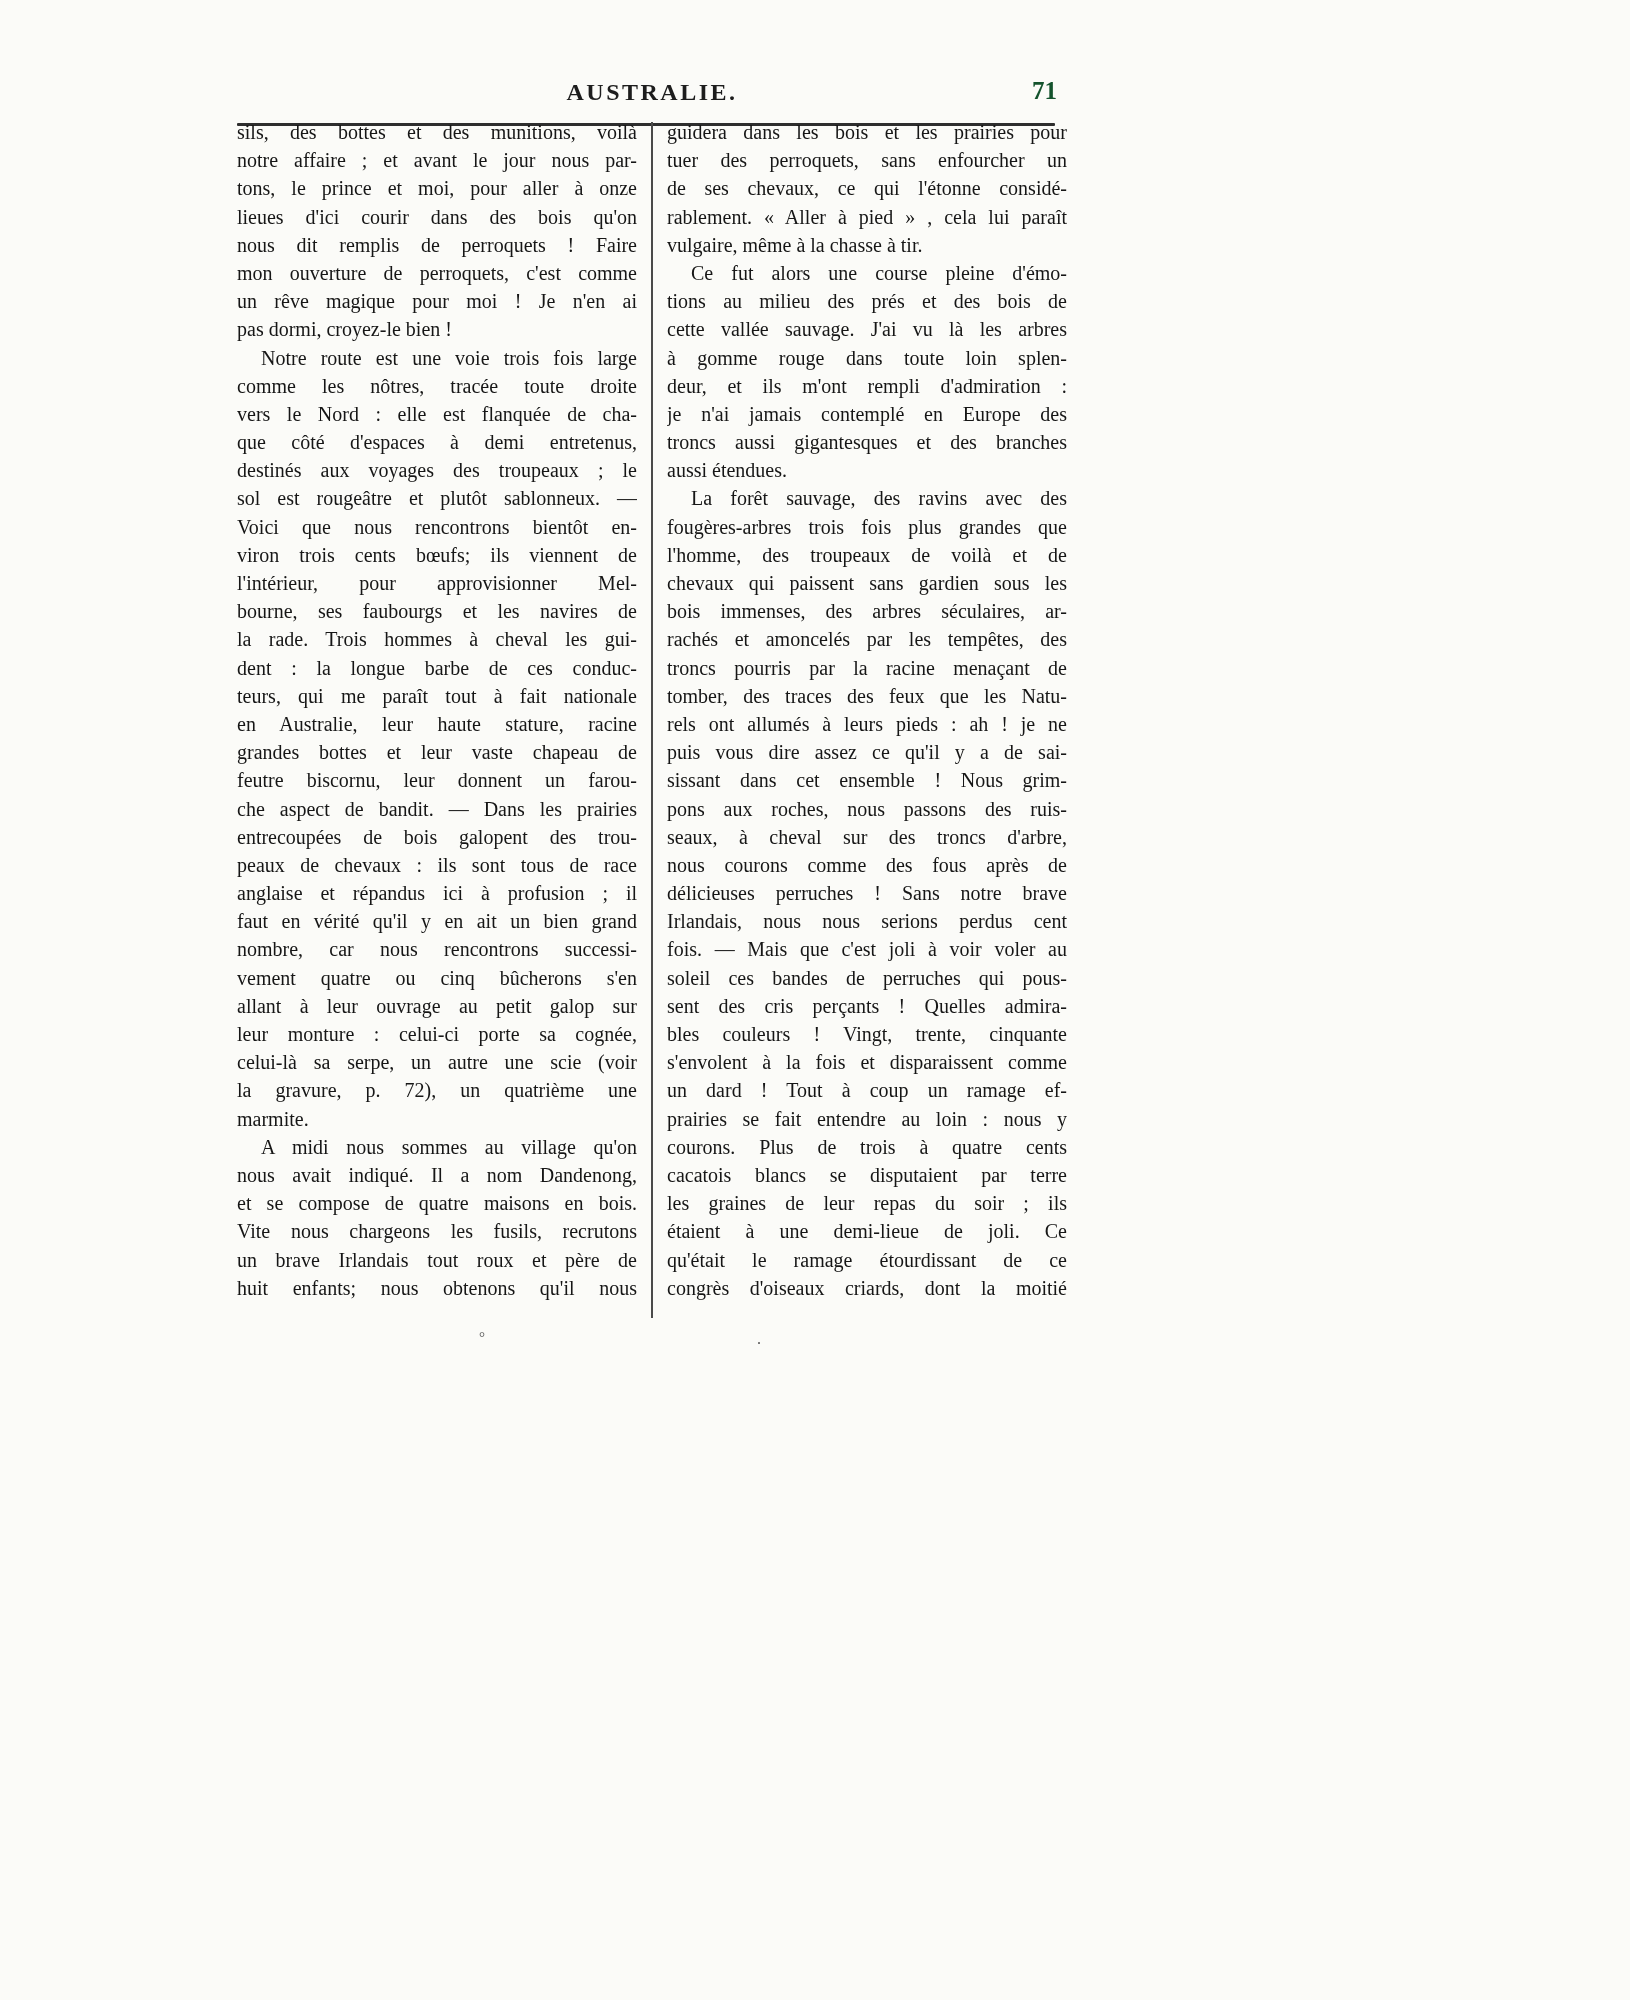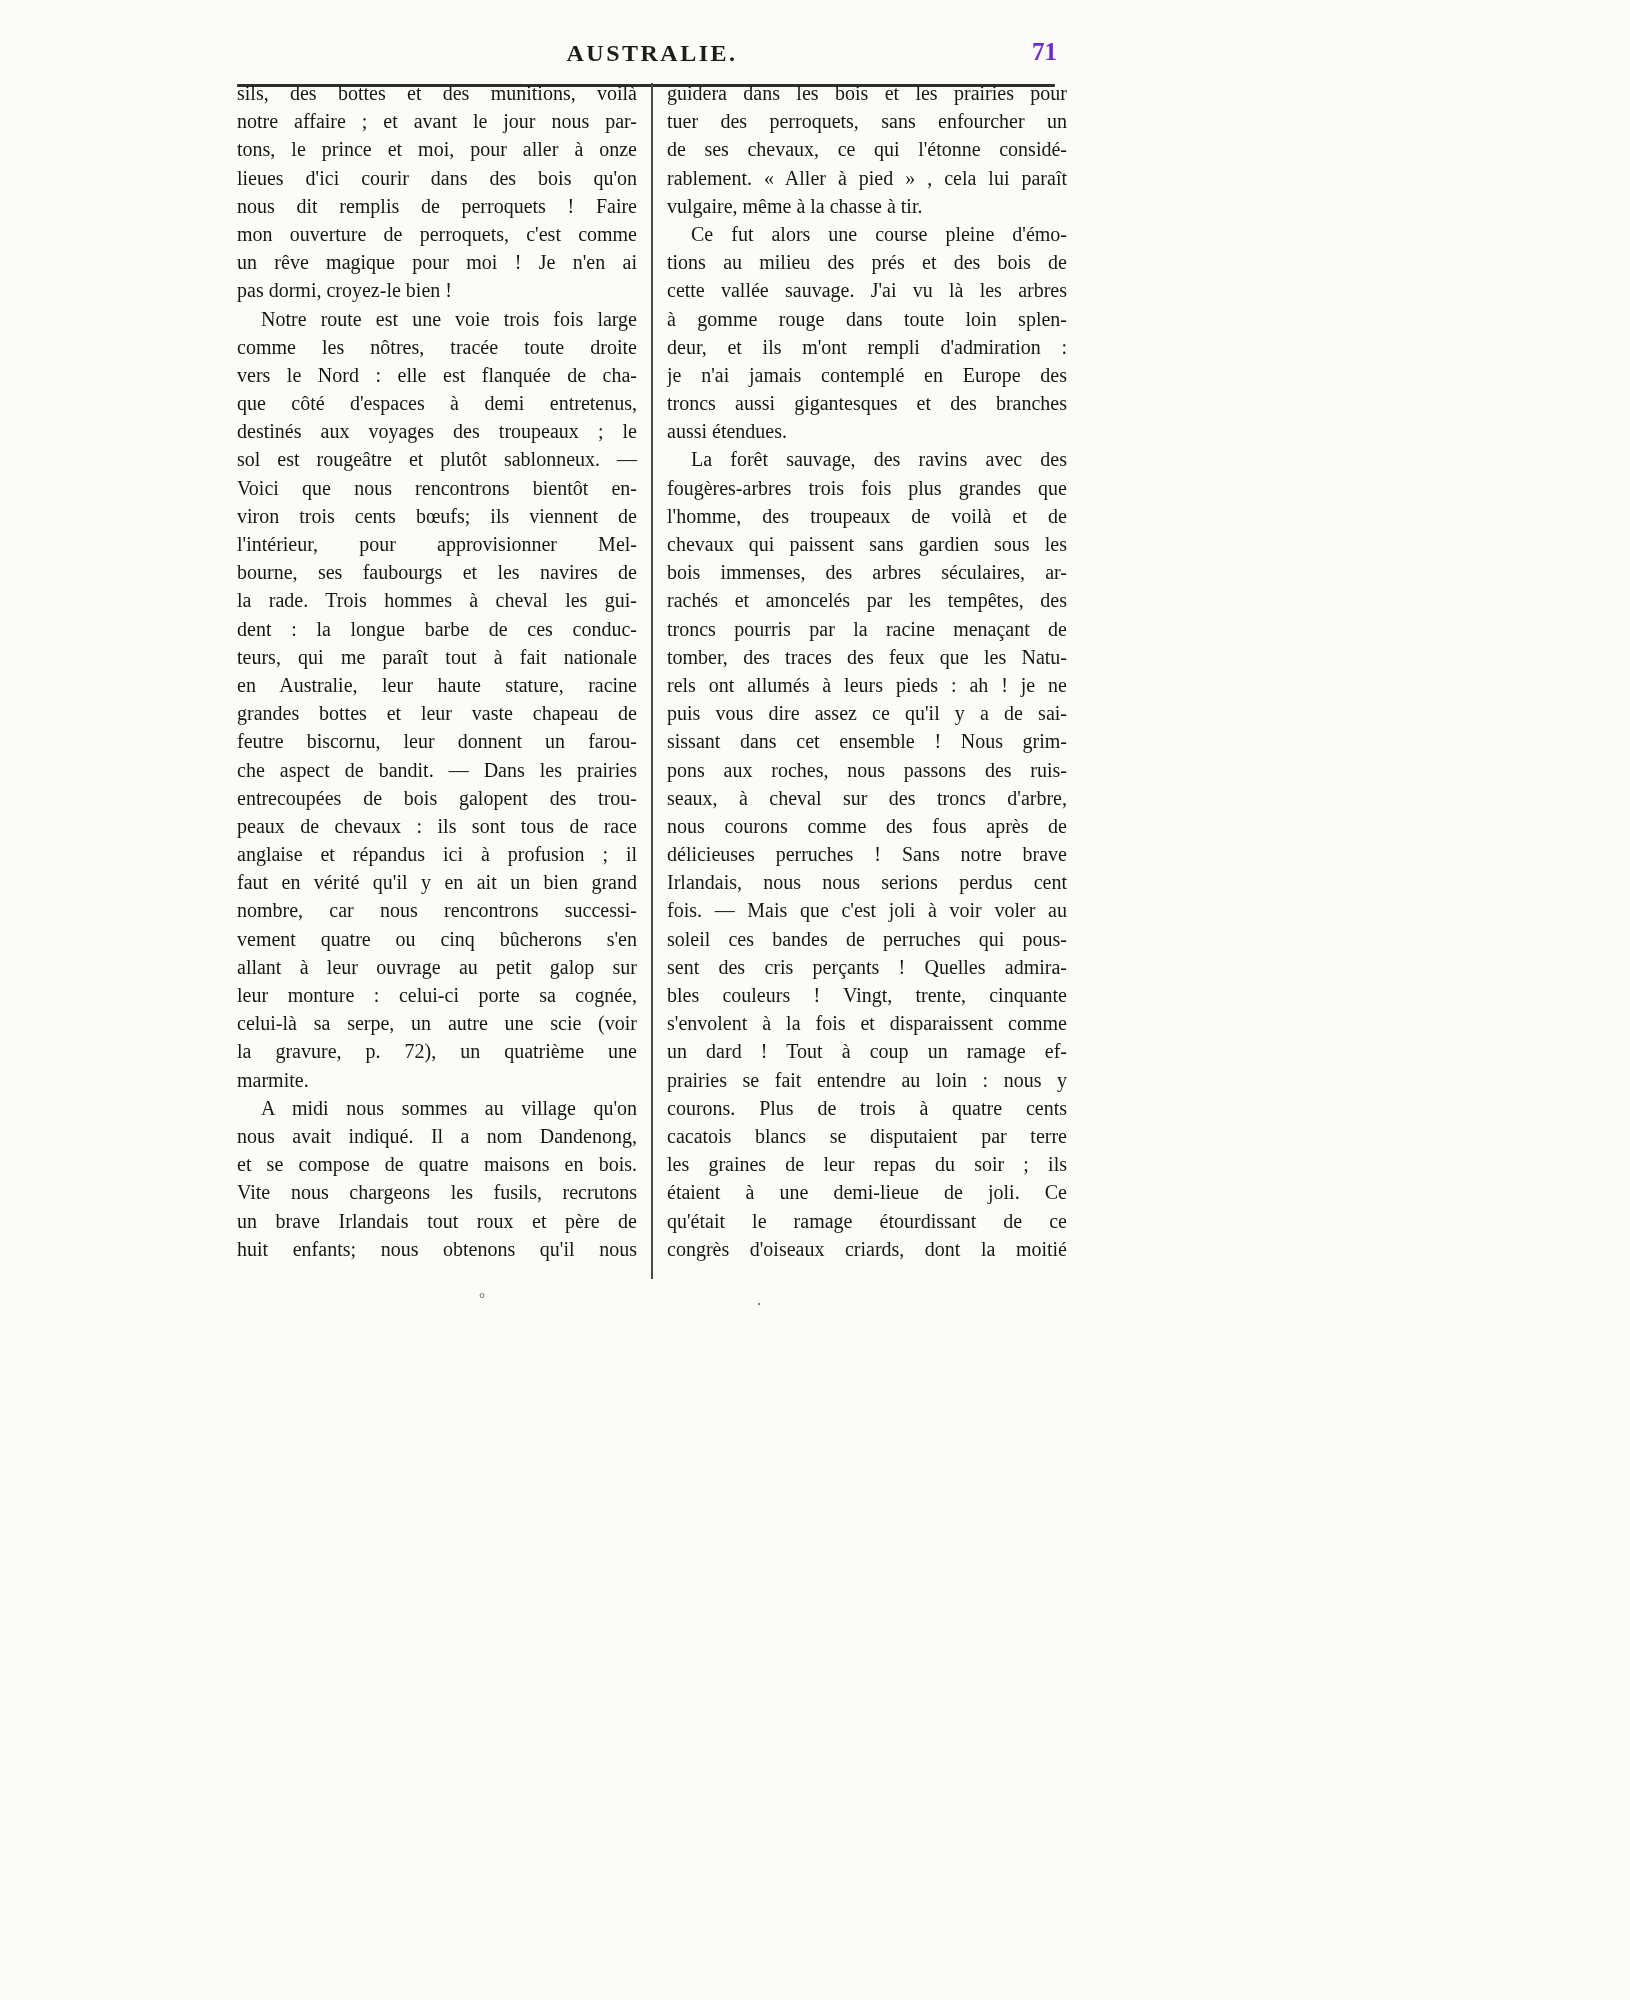--- a/index.html
+++ b/index.html
@@ -3,31 +3,31 @@
 <meta charset="utf-8">
 <style>
   * { margin: 0; padding: 0; box-sizing: border-box; }
   html, body { width: 1630px; height: 2000px; }
   body {
     background: #fbfbf8;
     font-family: "Liberation Serif", "DejaVu Serif", serif;
     color: #161616;
     position: relative;
   }
-  .page { position: absolute; inset: 0; overflow: hidden; }
+  .page { position: absolute; inset: 0; overflow: hidden; margin-top: 39px; }
 
   .head-title {
     position: absolute; left: 237px; top: 40px; width: 830px;
     text-align: center; font-size: 24px; font-weight: 700;
     letter-spacing: 2.5px; color: #1d1d1d;
   }
   .head-page-number {
     position: absolute; left: 237px; top: 38px; width: 830px;
     text-align: right; font-size: 25px; font-weight: 700;
-    padding-right: 10px; color: #6d28d9;
+    padding-right: 10px; color: #14532d;
   }
   .rule {
     position: absolute; left: 237px; top: 84px;
     width: 818px; height: 3px; background: #2e2e2e; border-radius: 1px;
   }
   .columns {
     position: absolute; left: 237px; top: 79px; width: 830px;
     display: flex; justify-content: space-between; align-items: flex-start;
   }
   .col { width: 400px; }

